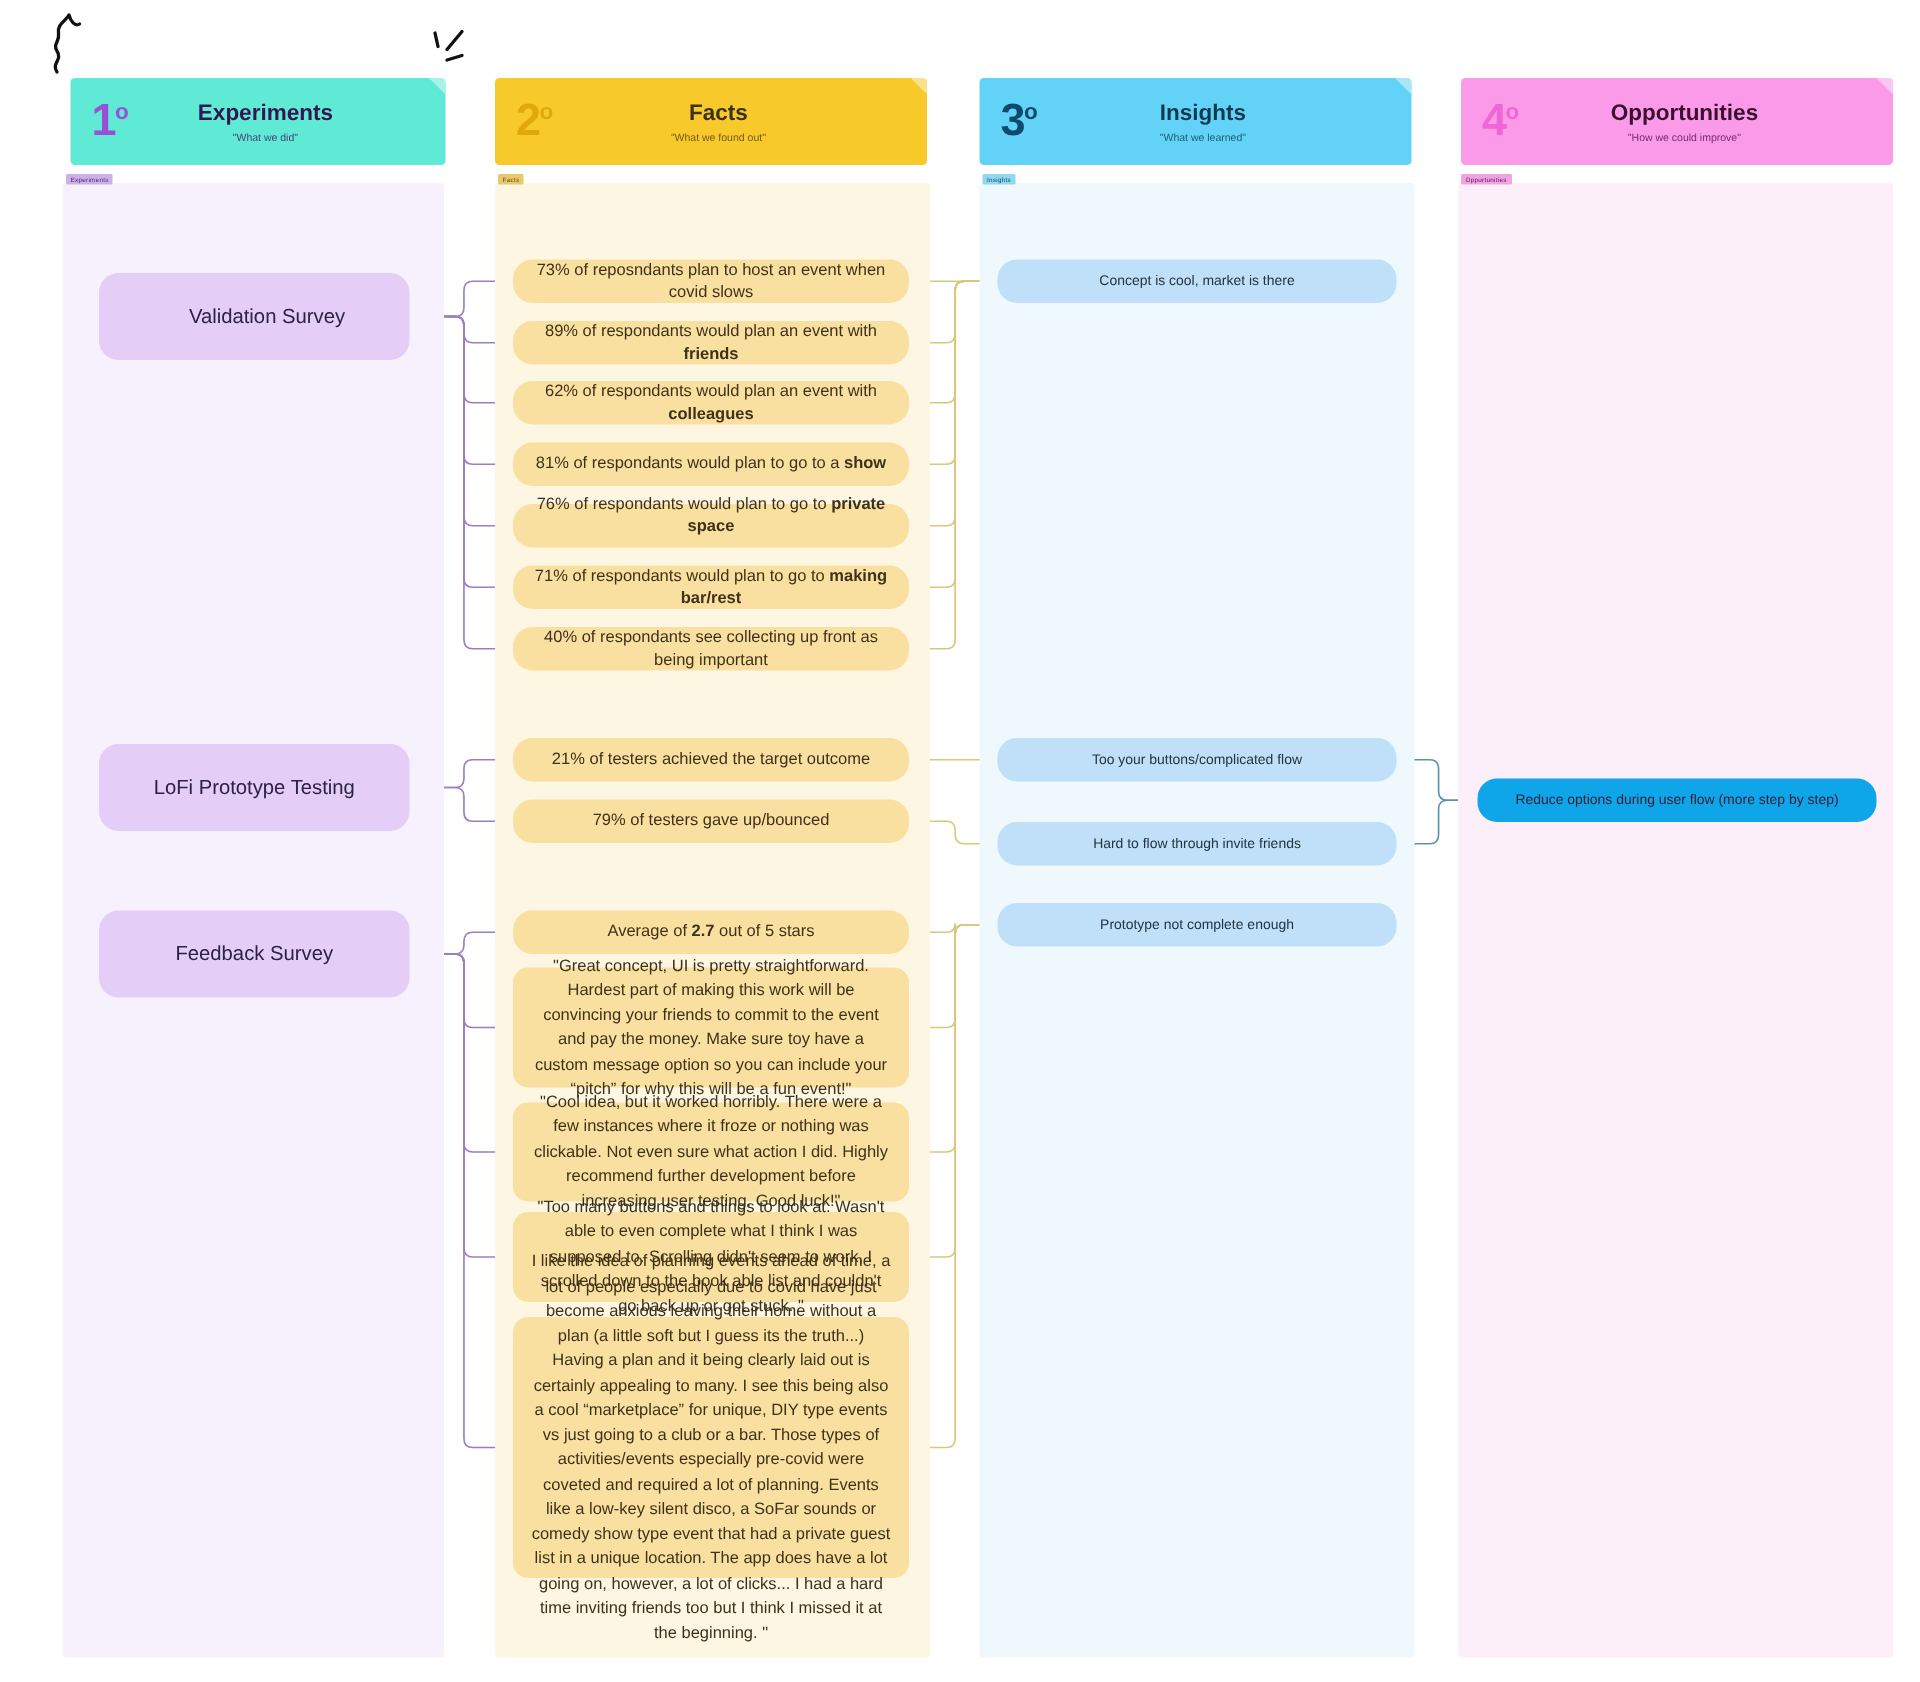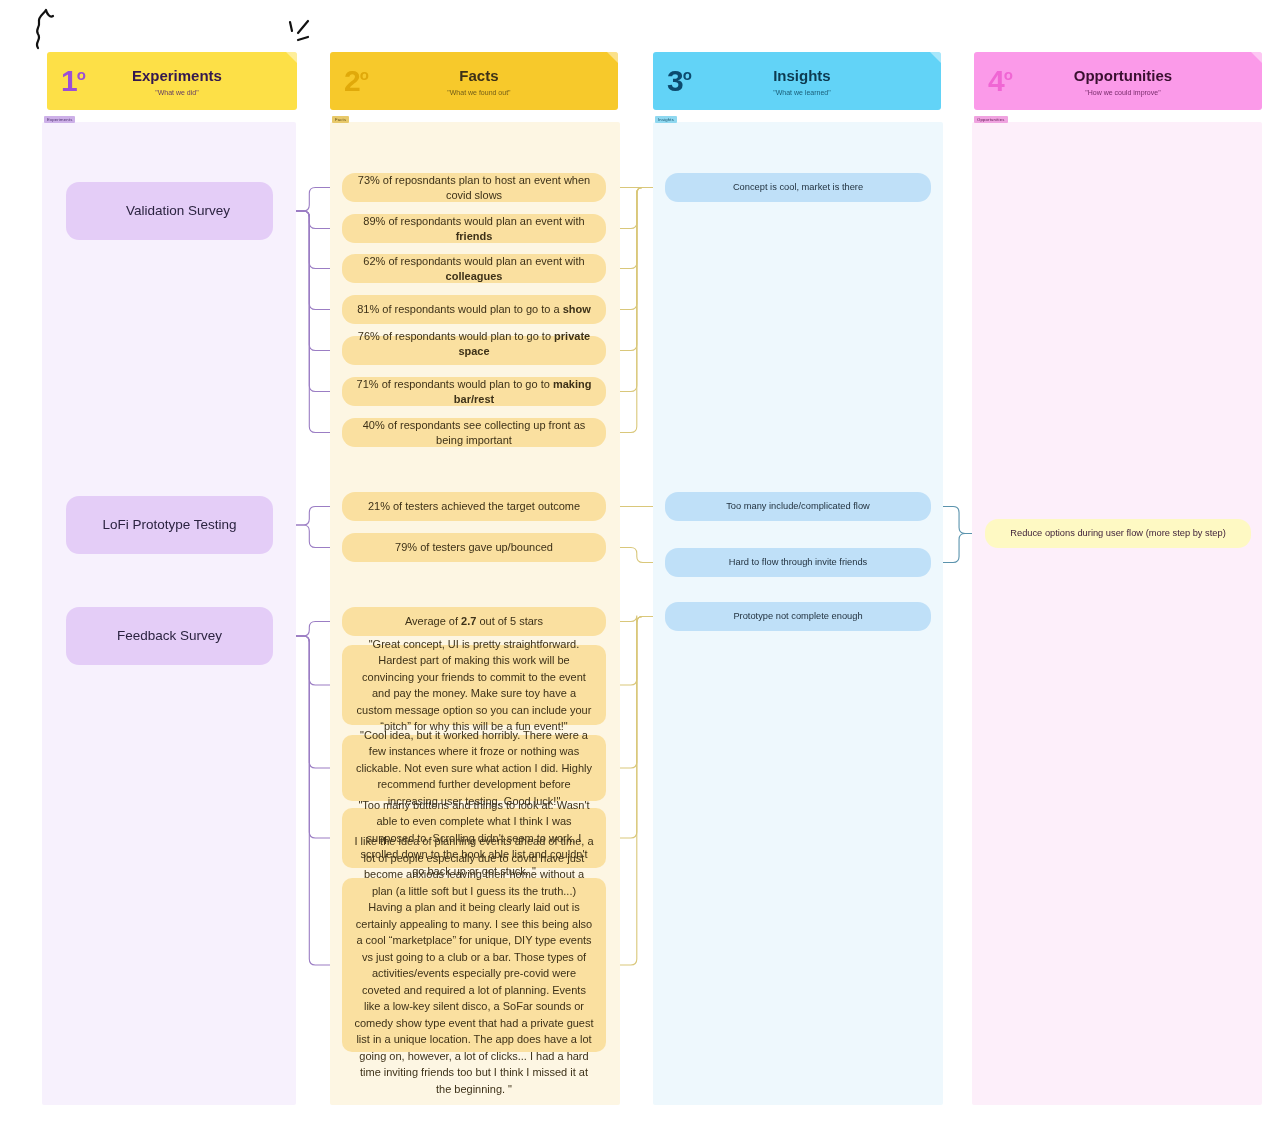--- a/index.html
+++ b/index.html
@@ -78,21 +78,21 @@
   }
   .card.fact.quote { border-radius: 10px; line-height: 1.5; }
   .card.fact b { font-weight: bold; }
   .card.insight {
     background: #bfe0f8;
     color: #233340;
     font-size: 9.3px;
     border-radius: 13px;
   }
   .card.opp {
-    background: #fef9c3;
+    background: #0ea5e9;
     color: #3a1c36;
     font-size: 9.3px;
     border-radius: 13px;
   }
   svg.links { position: absolute; left: 0; top: 0; width: 1280px; height: 1121px; pointer-events: none; }
 </style>
 </head>
 <body>
 
 <div id="board">
@@ -152,21 +152,21 @@
         <path d="M0,0 L6,3 L0,6" fill="none" stroke="#d9c77a" stroke-width="1.1"></path>
       </marker>
       <marker id="ah-b" markerWidth="6" markerHeight="6" refX="5" refY="3" orient="auto">
         <path d="M0,0 L6,3 L0,6" fill="none" stroke="#5a93ad" stroke-width="1.1"></path>
       </marker>
     </defs>
   </svg>
 
   <div class="col-body" style="left:42px; top:122px; width:254px; height:983px; background:#f7f1fd;"></div>
   <div class="col-tag" style="left:44px; top:116px; background:#cdb0e8; color:#4a2c6b;">Experiments</div>
-  <div class="col-header" style="left:47px; top:52px; width:250px; background:#fde047;">
+  <div class="col-header" style="left:47px; top:52px; width:250px; background:#5eead4;">
     <span class="num" style="color:#9b4fd6;">1<sup>o</sup></span>
     <span class="titlewrap">
       <span class="title" style="color:#33184f;">Experiments</span>
       <span class="sub" style="color:#4a2166;">"What we did"</span>
     </span>
     <span class="fold"></span>
   </div>
 
   <div class="card exp" style="left:66px; top:182px; width:207px; height:58px;padding-left:29px;">
     <span>Validation Survey</span>
@@ -243,21 +243,21 @@
       <span class="title" style="color:#0d3a50;">Insights</span>
       <span class="sub" style="color:#0d4a63;">"What we learned"</span>
     </span>
     <span class="fold"></span>
   </div>
 
   <div class="card insight" style="left:665px; top:173px; width:266px; height:29px;">
     <span>Concept is cool, market is there</span>
   </div>
   <div class="card insight" style="left:665px; top:492px; width:266px; height:29px;">
-    <span>Too many include/complicated flow</span>
+    <span>Too your buttons/complicated flow</span>
   </div>
   <div class="card insight" style="left:665px; top:548px; width:266px; height:29px;">
     <span>Hard to flow through invite friends</span>
   </div>
   <div class="card insight" style="left:665px; top:602px; width:266px; height:29px;">
     <span>Prototype not complete enough</span>
   </div>
 
   <div class="col-body" style="left:972px; top:122px; width:290px; height:983px; background:#fdeffa;"></div>
   <div class="col-tag" style="left:974px; top:116px; background:#f0a3e0; color:#5c1450;">Opportunities</div>

